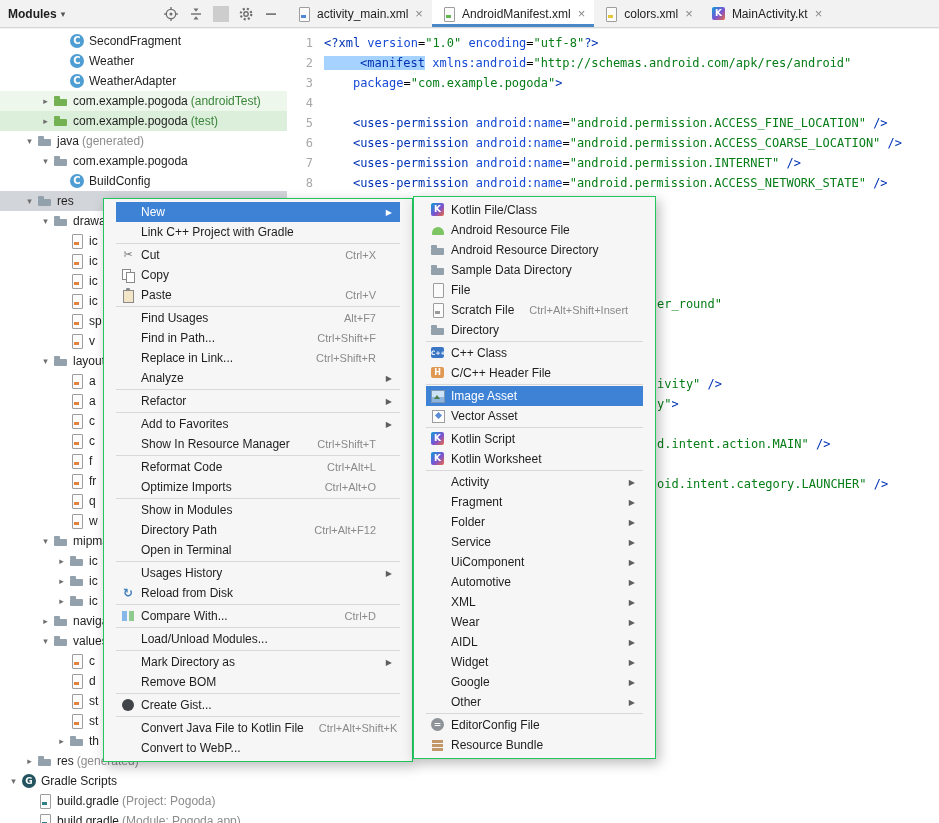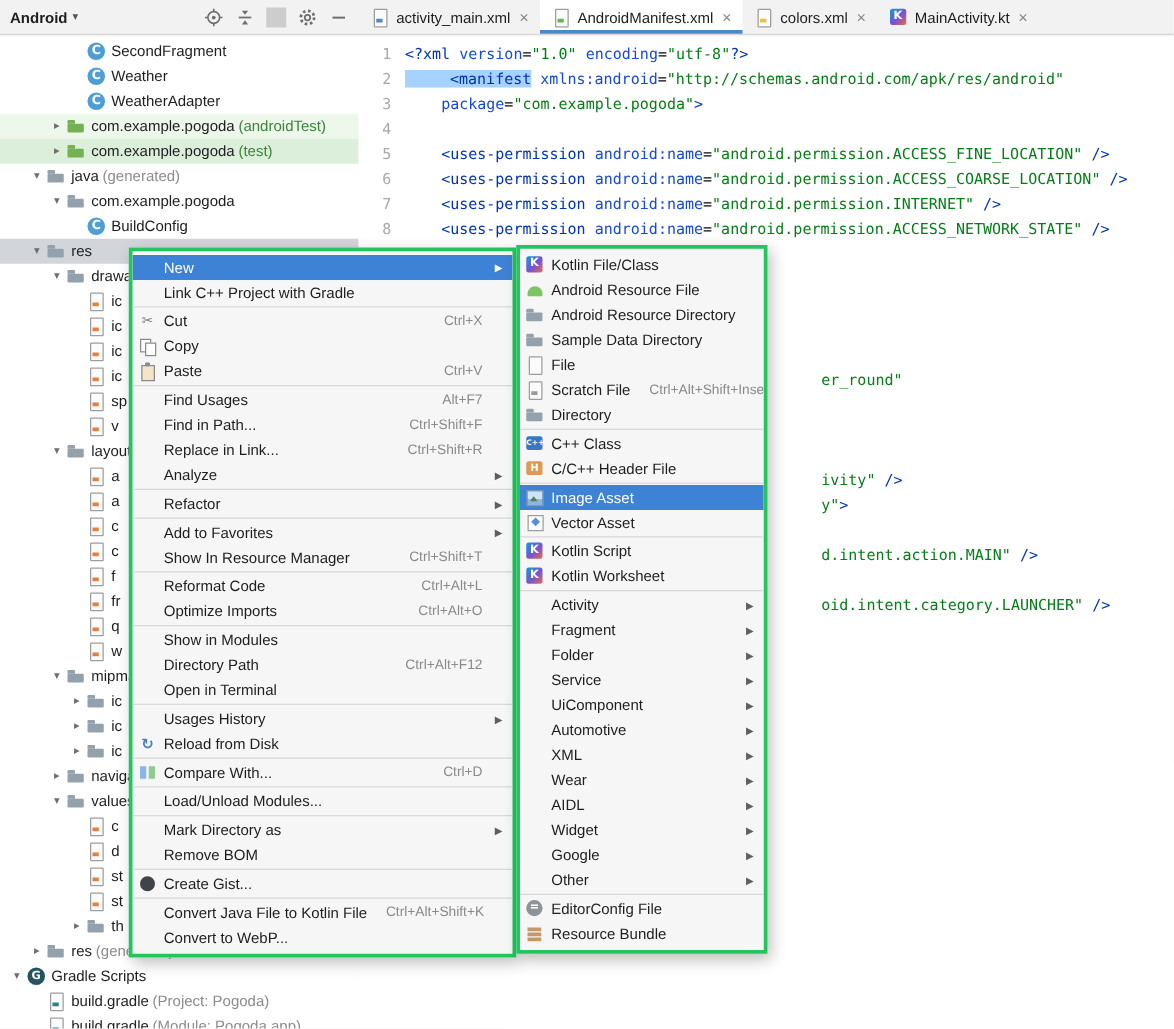--- a/index.html
+++ b/index.html
@@ -40,22 +40,22 @@
   .gutter{position:absolute;left:0;top:0;width:36px;bottom:0;padding-top:4px;}
   .lnum{height:20px;line-height:20px;text-align:right;padding-right:10px;color:#a8a8a8;}
   .code{position:absolute;left:37px;top:0;right:0;bottom:0;padding-top:4px;overflow:hidden;}
   .cline{height:20px;line-height:20px;white-space:pre;}
   .t{color:#0033b3;}  .a{color:#174ad4;}  .s{color:#067d17;}  .d{color:#000;}
   .th{color:#0033b3;background:#a6d2ff;padding-left:36px;}
   .frag{position:absolute;height:20px;line-height:20px;white-space:pre;z-index:5;
     font-family:"DejaVu Sans Mono","Liberation Mono",monospace;font-size:12px;}
 
   
-  .menu{position:absolute;background:#f6f6f6;border:3px solid #22c55e;
-    box-shadow:3px 4px 12px rgba(0,0,0,.28);padding:3px 0;z-index:20;box-sizing:border-box;overflow:hidden;}
+  .menu{position:absolute;background:#f6f6f6;border:1px solid #22c55e;
+    box-shadow:3px 4px 12px rgba(0,0,0,.28);padding:3px 12px;z-index:20;box-sizing:border-box;overflow:hidden;}
   .mitem{height:20px;display:flex;align-items:center;padding:0 8px 0 4px;gap:5px;white-space:nowrap;}
   .mitem .msc{margin-left:auto;color:#8a8a8a;font-size:11px;padding-left:10px;}
   .mitem .marr{width:11px;text-align:right;color:#5f5f5f;font-size:8px;flex:none;
     font-family:"DejaVu Sans",sans-serif;}
   .mitem.sel{background:#3e82d6;color:#fff;}
   .mitem.sel .msc,.mitem.sel .marr{color:#fff;}
   .msep{height:1px;background:#d8d8d8;margin:1px 0;}
 
   
   .icb{position:relative;width:16px;height:16px;flex:none;display:inline-block;
@@ -106,21 +106,21 @@
   .diffic::before{content:"";position:absolute;left:2px;top:3px;width:5px;height:10px;background:#86b7e8;}
   .diffic::after{content:"";position:absolute;left:9px;top:3px;width:5px;height:10px;background:#8fca8f;}
 </style>
 </head>
 <body>
 
 <div id="ide">
 
   <div class="topbar">
     <div class="proj-head">
-      <span class="proj-title">Android</span>
+      <span class="proj-title">Modules</span>
       <span class="chev">▾</span>
       <div class="ph-icons">
         <span>
           <svg width="16" height="16" viewBox="0 0 16 16">
               <circle cx="8" cy="8" r="4.7" fill="none" stroke="#6e6e6e" stroke-width="1.3"></circle>
               <circle cx="8" cy="8" r="1.5" fill="#6e6e6e"></circle>
               <line x1="8" y1="1" x2="8" y2="3.4" stroke="#6e6e6e" stroke-width="1.3"></line>
               <line x1="8" y1="12.6" x2="8" y2="15" stroke="#6e6e6e" stroke-width="1.3"></line>
               <line x1="1" y1="8" x2="3.4" y2="8" stroke="#6e6e6e" stroke-width="1.3"></line>
               <line x1="12.6" y1="8" x2="15" y2="8" stroke="#6e6e6e" stroke-width="1.3"></line>
@@ -551,21 +551,21 @@
         <span class="mlbl">Convert Java File to Kotlin File</span>
         <span class="msc">Ctrl+Alt+Shift+K</span>
         <span class="marr"></span>
       </div>
       <div class="mitem">
         <span class="icb "></span>
         <span class="mlbl">Convert to WebP...</span>
         <span class="marr" style="margin-left: auto;"></span>
       </div>
     </div>
-  <div class="menu" style="left: 413px; top: 196px; width: 201px;">
+  <div class="menu" style="left: 413px; top: 196px; width: 243px;">
       <div class="mitem">
         <span class="icb kot"></span>
         <span class="mlbl">Kotlin File/Class</span>
         <span class="marr" style="margin-left: auto;"></span>
       </div>
       <div class="mitem">
         <span class="icb andr"></span>
         <span class="mlbl">Android Resource File</span>
         <span class="marr" style="margin-left: auto;"></span>
       </div>

